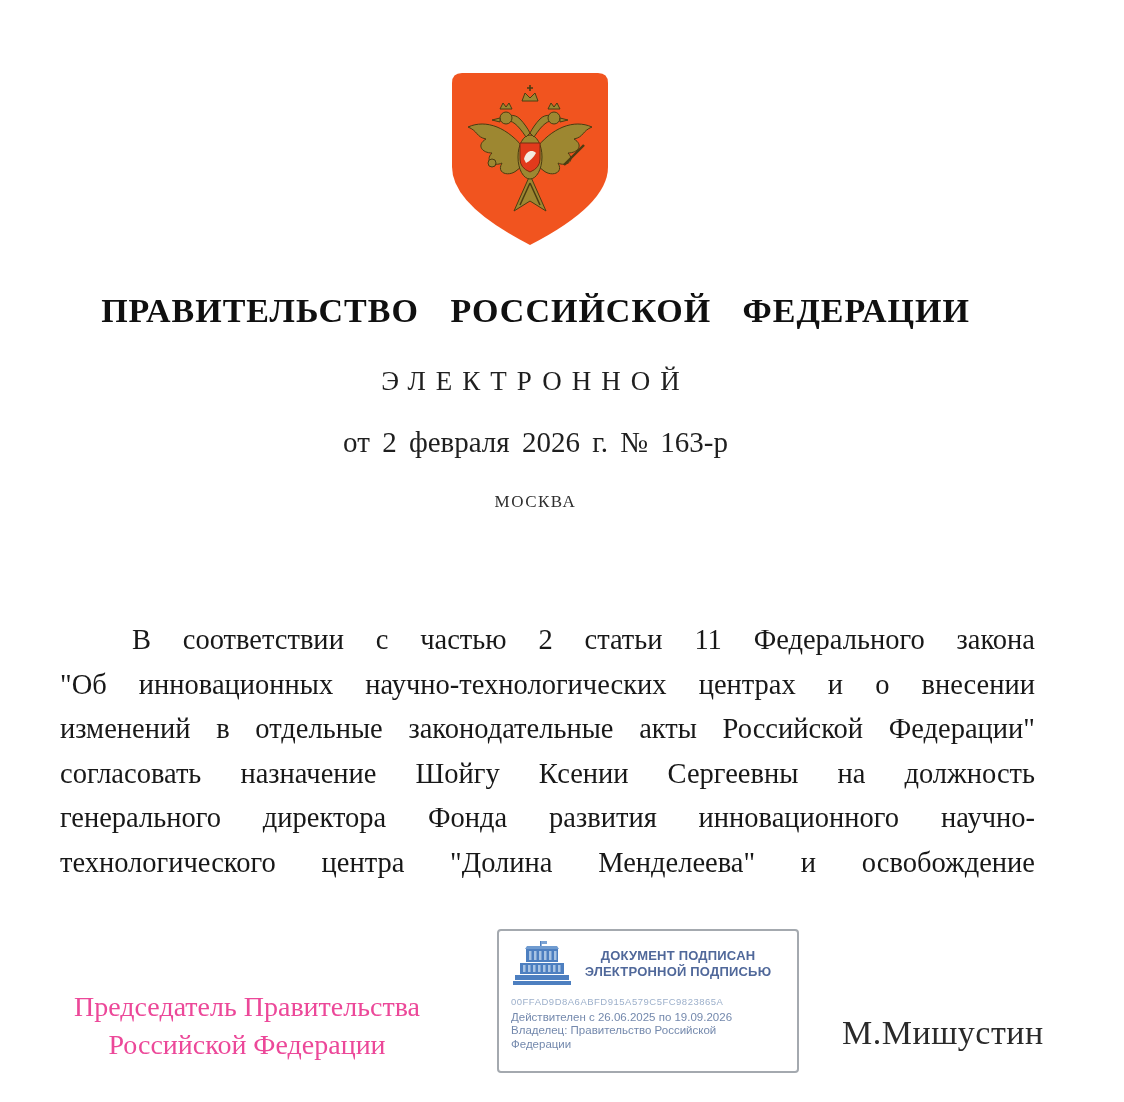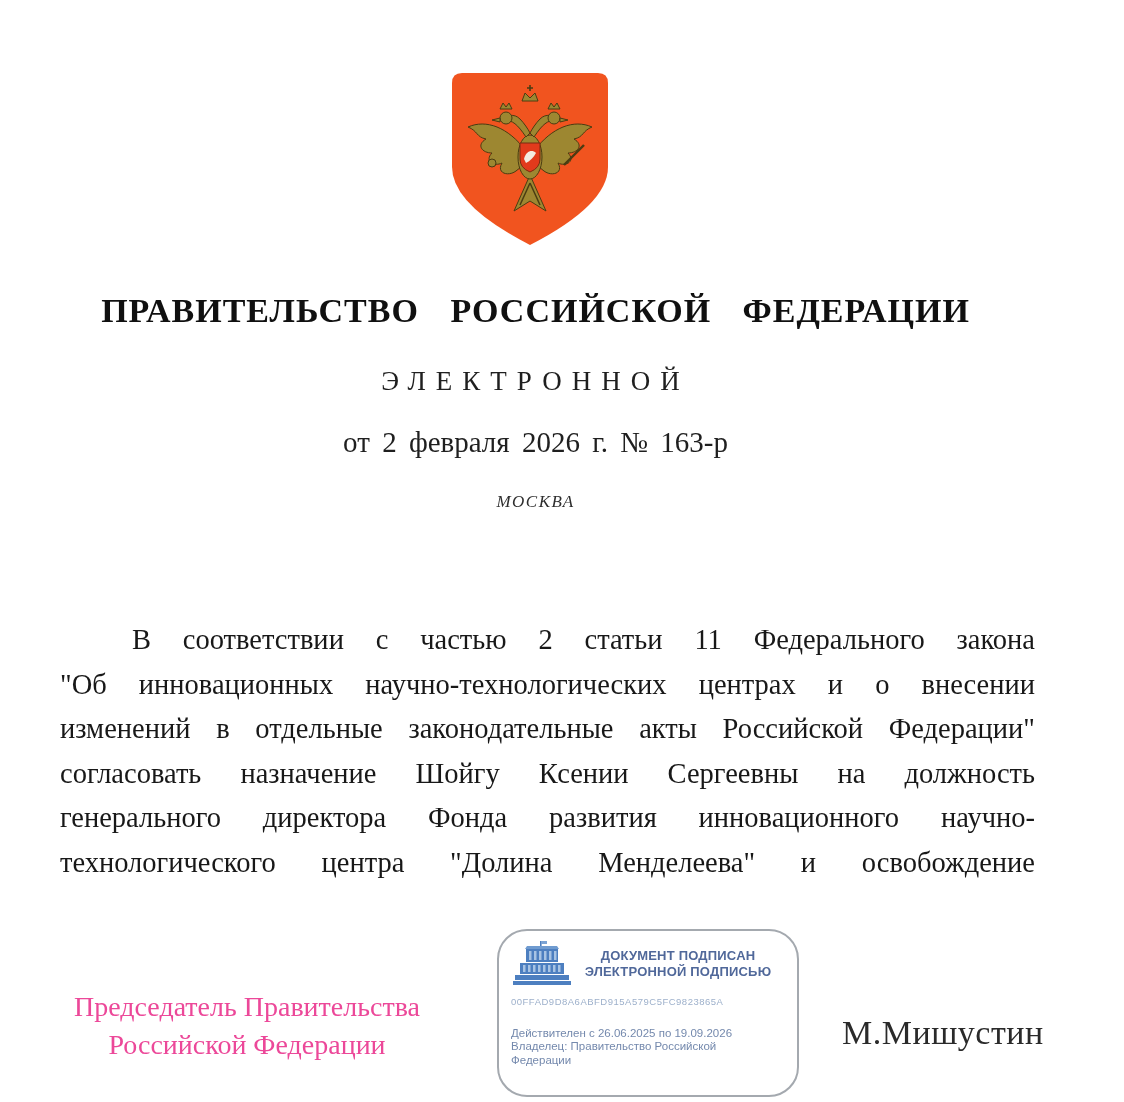--- a/index.html
+++ b/index.html
@@ -36,21 +36,20 @@
     position:absolute; left:48px; top:426px; width:975px;
     text-align:center;
     font-size:29px; color:#1f1f1f;
     word-spacing:5px;
   }
   .city {
     position:absolute; left:48px; top:492px; width:975px;
     text-align:center;
     font-size:17px; color:#2e2e2e;
     letter-spacing:1.5px;
-    font-style:italic;
   }
 
   .body-text {
     position:absolute; left:60px; top:618px; width:975px;
     font-size:28.5px; line-height:44.5px; color:#181818;
   }
   .body-line { text-align:justify; text-align-last:justify; }
   .body-line.first { text-indent:72px; }
   .body-line.last { text-align-last:left; }
 
@@ -60,42 +59,42 @@
     font-size:28px; line-height:38px; color:#ec4899;
   }
   .sig-name {
     position:absolute; left:842px; top:1014px; width:240px;
     font-size:34px; color:#2a2a2a;
     letter-spacing:0.5px;
   }
 
   .stamp {
     position:absolute; left:497px; top:929px;
-    width:302px; height:168px;
+    width:302px; height:144px;
     box-sizing:border-box;
     border:2px solid #a4a9af;
-    border-radius:30px;
+    border-radius:4px;
     background:#ffffff;
     padding:9px 14px 6px 12px;
     font-family:"Liberation Sans", sans-serif;
   }
   .stamp-top { display:flex; align-items:center; }
   .stamp-icon { width:62px; height:48px; flex:0 0 auto; }
   .stamp-icon svg { width:100%; height:100%; display:block; }
   .stamp-header {
     flex:1; text-align:center;
     font-size:13px; font-weight:bold; line-height:16px;
     color:#50689a; letter-spacing:0.2px;
   }
   .stamp-cert {
     margin-top:8px;
     font-size:9.5px; color:#9db0cb; letter-spacing:0.5px;
     white-space:nowrap; overflow:hidden;
   }
-  .stamp-validity { margin-top:20px; font-size:11.5px; color:#7489ad; }
+  .stamp-validity { margin-top:4px; font-size:11.5px; color:#7489ad; }
   .stamp-owner    { font-size:11.5px; color:#7489ad; line-height:14px; }
 </style>
 </head>
 <body>
 
 <div class="page">
 
   <div class="emblem">
     <svg viewBox="0 0 164 178" xmlns="http://www.w3.org/2000/svg" aria-hidden="true">
       <path d="M14,2 H150 Q160,2 160,12 V96 Q160,134 82,174 Q4,134 4,96 V12 Q4,2 14,2 Z" fill="#f1541f"></path>

